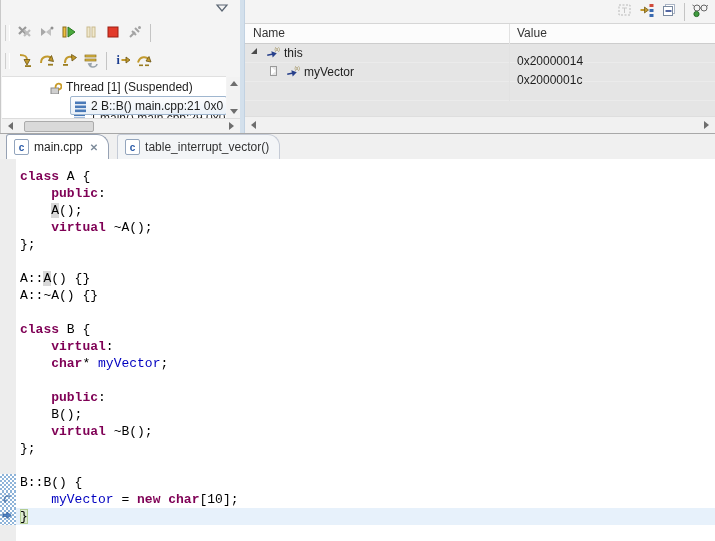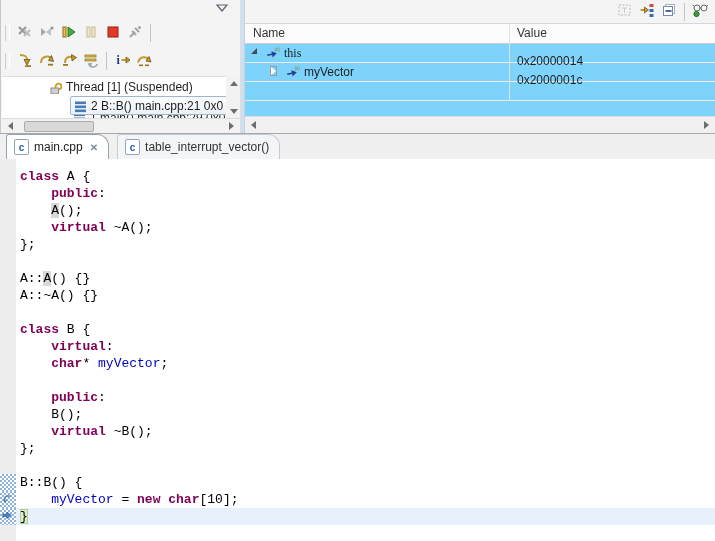--- a/index.html
+++ b/index.html
@@ -30,21 +30,21 @@
   .tri{width:0;height:0;}
   .tri.left{border-top:4px solid transparent;border-bottom:4px solid transparent;border-right:5px solid #6e6e6e;}
   .tri.right{border-top:4px solid transparent;border-bottom:4px solid transparent;border-left:5px solid #6e6e6e;}
   .tri.up{border-left:4px solid transparent;border-right:4px solid transparent;border-bottom:5px solid #6e6e6e;}
   .tri.down{border-left:4px solid transparent;border-right:4px solid transparent;border-top:5px solid #6e6e6e;}
   
   .vars-panel{position:absolute;left:240px;top:0;width:475px;height:133px;background:#fff;}
   .vars-strip{position:absolute;left:0;top:0;width:4px;height:133px;background:#d3e0ec;border-right:1px solid #c2d2e2;}
   .vars-toolbar{position:absolute;left:5px;right:0;top:0;height:23px;background:#f4f4f4;
                 border-bottom:1px solid #d6d6d6;display:flex;align-items:center;justify-content:flex-end;padding-right:4px;}
-  .vars-content{position:absolute;left:5px;right:0;top:24px;bottom:16px;background:#7dd3fc;overflow:hidden;}
+  .vars-content{position:absolute;left:5px;right:0;top:24px;bottom:16px;background:#e5e5e5;overflow:hidden;}
   .vars-header{position:relative;height:19px;background:#fcfcfc;border-bottom:1px solid #cdcdcd;}
   .vars-header .h-name{position:absolute;left:8px;top:2px;color:#333;}
   .vars-header .h-value{position:absolute;left:272px;top:2px;color:#333;}
   .col-line{position:absolute;left:264px;top:0;height:77px;border-left:1px solid #e2e2e2;}
   .var-row{position:relative;height:18px;border-bottom:1px solid #ebebeb;}
   .var-row .exp{position:absolute;top:4px;}
   .var-row .vicon{position:absolute;top:3px;}
   .var-row .vname{position:absolute;top:2px;}
   .var-row .vvalue{position:absolute;left:272px;top:2px;margin-top:8px;}
   .exp-open{width:0;height:0;border-bottom:6px solid #4a4a4a;border-left:6px solid transparent;}
@@ -277,21 +277,21 @@
         <span class="h-name">Name</span>
         <span class="h-value">Value</span>
       </div>
       <div>
           <div class="var-row">
             <span class="exp exp-open" style="left: 6px;"></span>
             <span class="vicon" style="left: 19px;"><svg width="16" height="13" viewBox="0 0 16 16">
                 <path d="M2 8 H8 V5 L14 9 L8 13 V10 H2 Z" fill="#27408b" transform="rotate(-12 8 9)"></path>
                 <text x="11" y="5" font-size="5.5" fill="#8a7530">(x)</text>
               </svg></span>
-            <span class="vname" style="left: 39px; font-family: Liberation Serif, serif;">this</span>
+            <span class="vname" style="left: 39px;">this</span>
             <span class="vvalue">0x20000014</span>
           </div>
           <div class="var-row">
             <span class="exp exp-closed" style="left: 26px;"></span>
             <span class="vicon" style="left: 39px;"><svg width="16" height="13" viewBox="0 0 16 16">
                 <path d="M2 8 H8 V5 L14 9 L8 13 V10 H2 Z" fill="#27408b" transform="rotate(-12 8 9)"></path>
                 <text x="11" y="5" font-size="5.5" fill="#8a7530">(x)</text>
               </svg></span>
             <span class="vname" style="left: 59px;">myVector</span>
             <span class="vvalue">0x2000001c</span>

